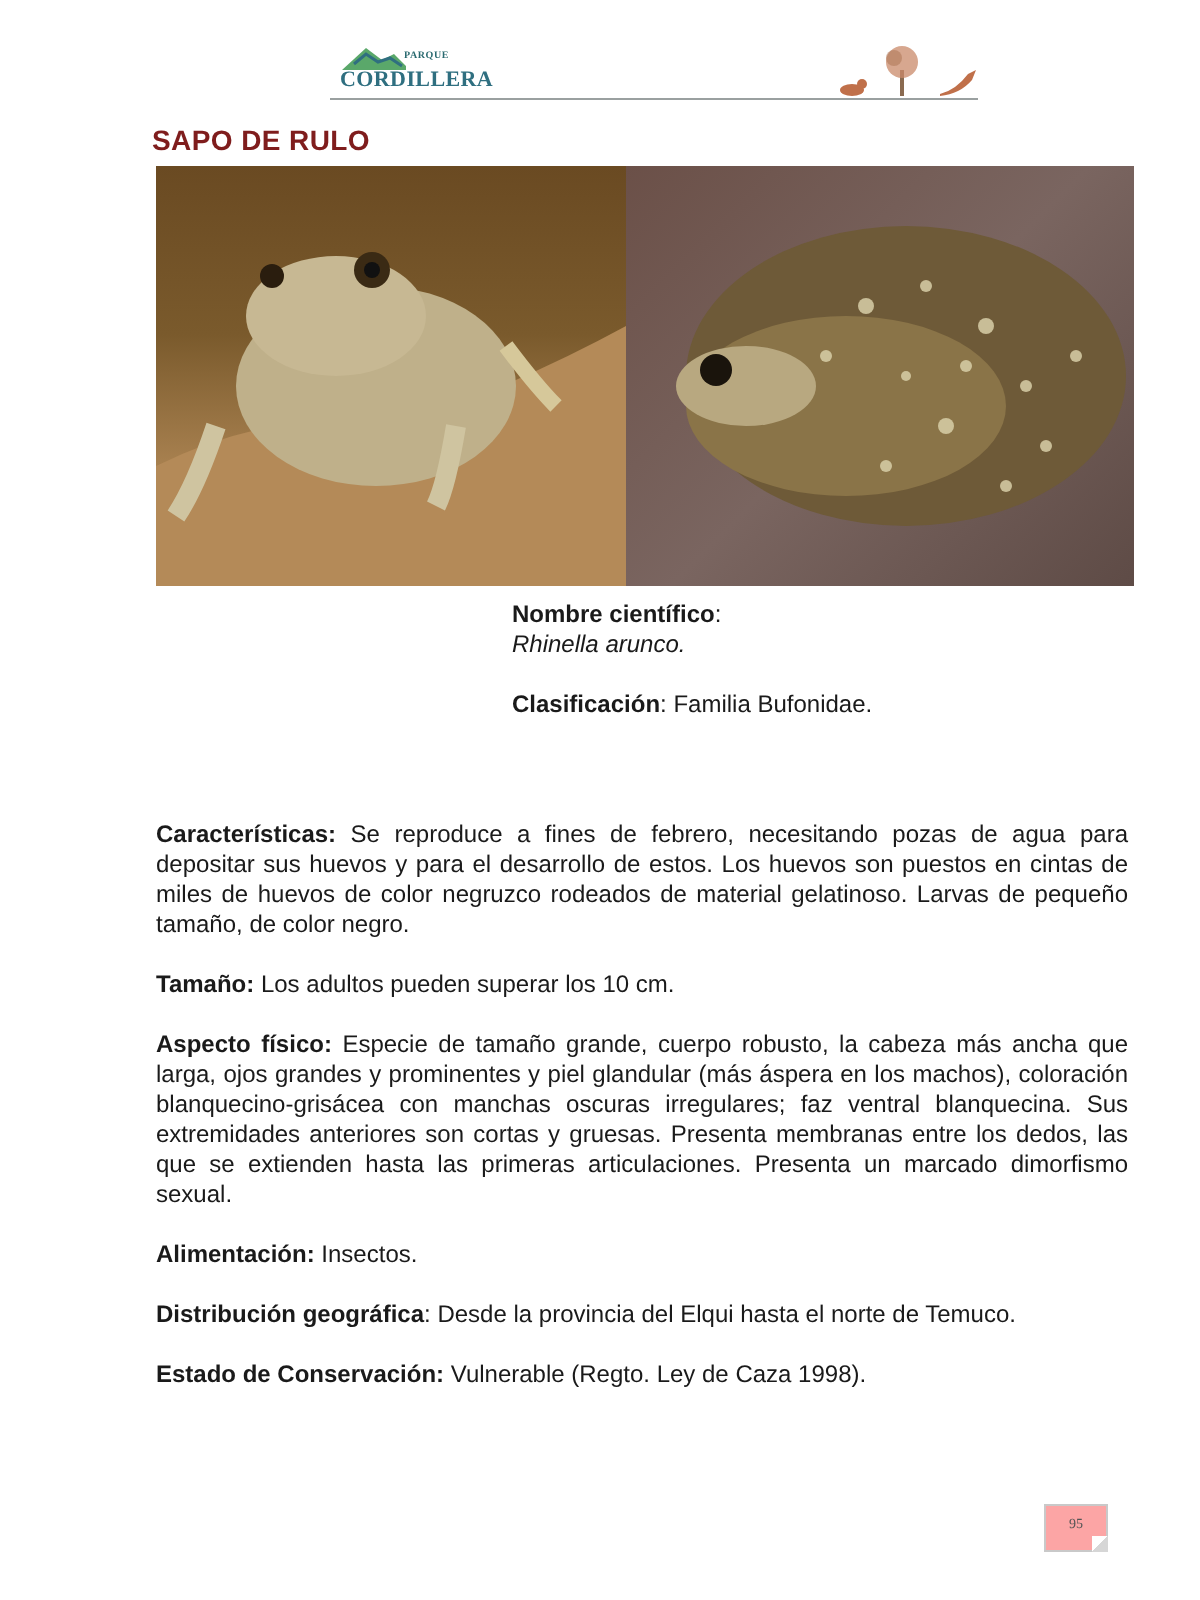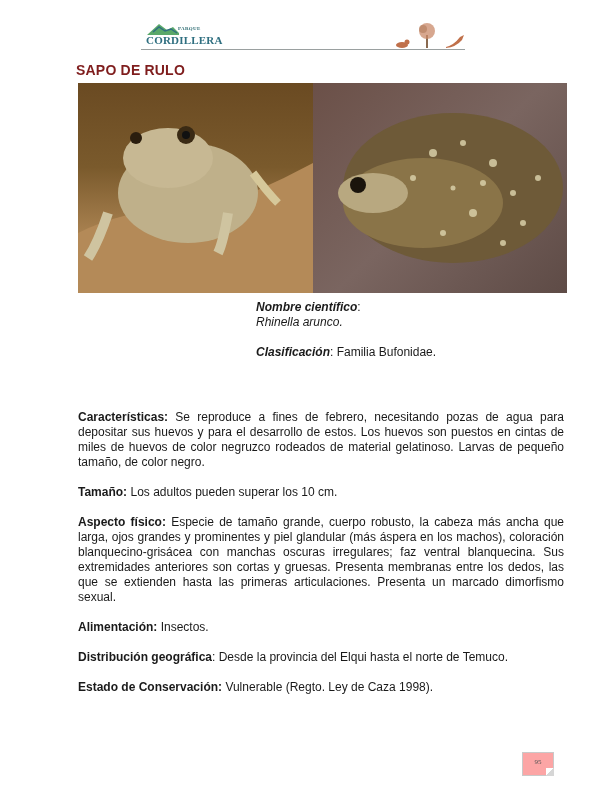--- a/index.html
+++ b/index.html
@@ -1,37 +1,37 @@
 <!DOCTYPE html>
 <html><head>
   <meta charset="utf-8">
   <style>
     html, body { margin: 0; padding: 0; }
     body {
       width: 600px; height: 800px; background: #ffffff; position: relative; overflow: hidden;
       font-family: "Liberation Sans", "DejaVu Sans", sans-serif; color: #1a1a1a;
     }
-    .header { position: absolute; left: 137px; top: 18px; width: 330px; height: 40px; }
+    .header { position: absolute; left: 161px; top: 18px; width: 330px; height: 40px; }
     .logo { position: absolute; left: 4px; top: 4px; width: 80px; height: 30px; }
     .logo-mountain { position: absolute; left: 6px; top: 0; }
     .logo-parque { position: absolute; left: 37px; top: 4px; font-size: 5px; color: #2a6a70; font-family: "Liberation Serif", serif; letter-spacing: 0.3px; font-weight: bold; }
     .logo-name { position: absolute; left: 5px; top: 12px; font-size: 11px; color: #2f6f80; font-family: "Liberation Serif", serif; font-weight: bold; letter-spacing: 0.2px; }
     .header-line { position: absolute; left: 4px; top: 31px; width: 324px; height: 1px; background: #9aa0a0; }
     .header-art { position: absolute; left: 253px; top: 3px; }
 
     .page-title { position: absolute; left: 76px; top: 62px; font-size: 14px; font-weight: bold; color: #7f1d1d; letter-spacing: 0.2px; }
 
     .photos { position: absolute; left: 78px; top: 83px; width: 489px; height: 210px; display: flex; }
     .photo { height: 100%; position: relative; overflow: hidden; }
     .photo-left { width: 235px; background: linear-gradient(180deg, #6a4a22 0%, #7a5a2c 40%, #a67f4e 70%, #b8905a 100%); }
     .photo-right { width: 254px; background: linear-gradient(135deg, #6b5048 0%, #7a6560 50%, #5e4b46 100%); }
 
     .meta { position: absolute; left: 256px; top: 300px; font-size: 12px; line-height: 15px; }
     .meta .blk { margin-bottom: 15px; }
-    .meta .lbl { font-weight: bold; font-style: italic; }
+    .meta .lbl { font-weight: bold; }
     .meta .it { font-style: italic; }
 
     .body { position: absolute; left: 78px; top: 410px; width: 486px; font-size: 12px; line-height: 15px; text-align: justify; }
     .body p { margin: 0 0 15px 0; }
     .body .lbl { font-weight: bold; }
 
     .page-num { position: absolute; left: 522px; top: 752px; width: 30px; height: 22px; border: 1px solid #c9c9c9; background: #fca5a5; }
     .page-num span { position: absolute; left: 0; right: 0; top: 5px; text-align: center; font-size: 7px; color: #555; font-family: "Liberation Serif", serif; }
     .page-num .curl { position: absolute; right: -1px; bottom: -1px; width: 8px; height: 8px; background: linear-gradient(135deg, #ffffff 50%, #d6d6d6 50%); }
   </style>

